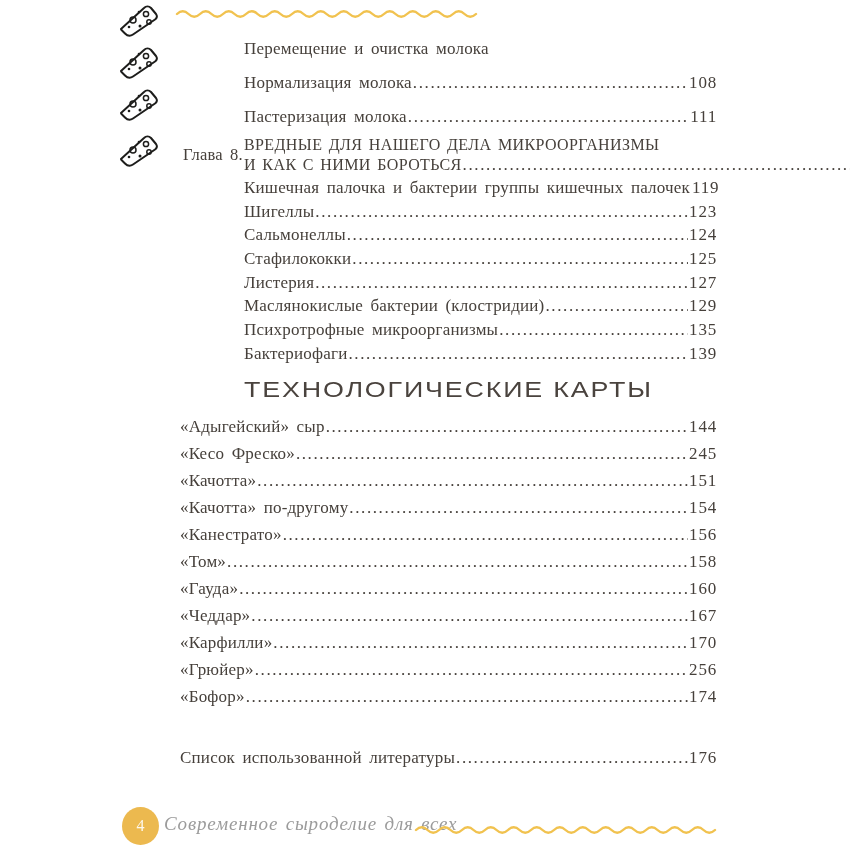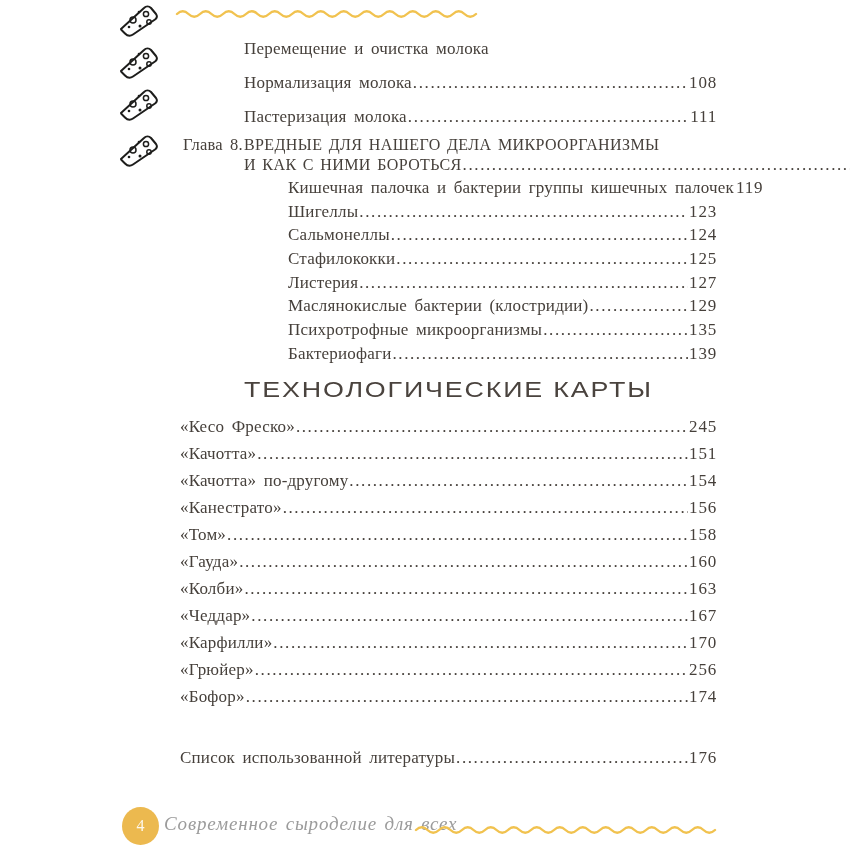--- a/index.html
+++ b/index.html
@@ -25,28 +25,28 @@
   .d::after{content:"....................................................................................................................................................................";
             letter-spacing:1.6px;}
   .p{white-space:nowrap;letter-spacing:0.8px;}
 
   .toc-text{font-size:17px;letter-spacing:0.2px;word-spacing:3px;font-family:Liberation Serif, serif;}
 
   .section-a{position:absolute;left:244px;top:39px;width:473px;}
   .section-a .entry{margin-top:13px;}
   .section-a .entry:first-child{margin-top:0;}
 
-  .chapter{position:absolute;left:183px;top:135px;width:534px;display:flex;align-items:flex-start;}
+  .chapter{position:absolute;left:183px;top:135px;width:534px;display:flex;align-items:center;}
   .chap-prefix{width:61px;flex:0 0 61px;font-size:16.5px;line-height:20px;}
   .chap-body{flex:1;}
   .chap-t1,.chap-t2{font-size:16px;letter-spacing:0.4px;word-spacing:2px;line-height:20px;}
   .chapter .r{line-height:20px;}
 
   .section-b{position:absolute;left:244px;top:177px;width:473px;}
-  .section-b .r{margin-top:2.7px;margin-left:44px;}
+  .section-b .r{margin-top:2.7px;}
   .section-b .r:first-child{margin-top:0;}
 
   .tech-heading{position:absolute;left:180px;top:377px;width:537px;text-align:center;
     font-family:"Liberation Sans",sans-serif;font-size:22px;letter-spacing:1.5px;
     color:#4a433e;transform:scaleX(1.22);transform-origin:center;white-space:nowrap;}
 
   .section-c{position:absolute;left:180px;top:416px;width:537px;}
   .section-c .r{margin-top:6px;}
   .section-c .r:first-child{margin-top:0;}
 
@@ -173,20 +173,25 @@
       <span class="l">Бактериофаги</span>
       <span class="d"></span>
       <span class="p">139</span>
     </div>
   </div>
 
   <div class="tech-heading">ТЕХНОЛОГИЧЕСКИЕ КАРТЫ</div>
 
   <div class="section-c toc-text">
     <div class="r">
+      <span class="l">«Адыгейский» сыр</span>
+      <span class="d"></span>
+      <span class="p">144</span>
+    </div>
+    <div class="r">
       <span class="l">«Кесо Фреско»</span>
       <span class="d"></span>
       <span class="p">245</span>
     </div>
     <div class="r">
       <span class="l">«Качотта»</span>
       <span class="d"></span>
       <span class="p">151</span>
     </div>
     <div class="r">
@@ -201,25 +206,20 @@
     </div>
     <div class="r">
       <span class="l">«Том»</span>
       <span class="d"></span>
       <span class="p">158</span>
     </div>
     <div class="r">
       <span class="l">«Гауда»</span>
       <span class="d"></span>
       <span class="p">160</span>
-    </div>
-    <div class="r">
-      <span class="l">«Колби»</span>
-      <span class="d"></span>
-      <span class="p">163</span>
     </div>
     <div class="r">
       <span class="l">«Чеддар»</span>
       <span class="d"></span>
       <span class="p">167</span>
     </div>
     <div class="r">
       <span class="l">«Карфилли»</span>
       <span class="d"></span>
       <span class="p">170</span>

